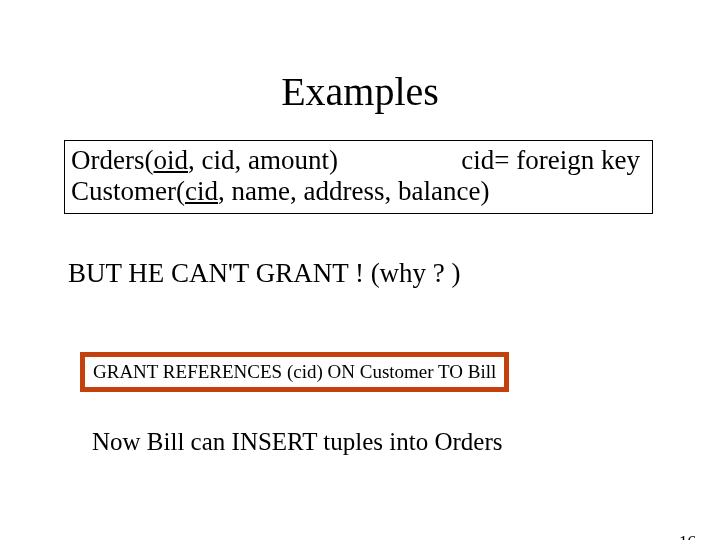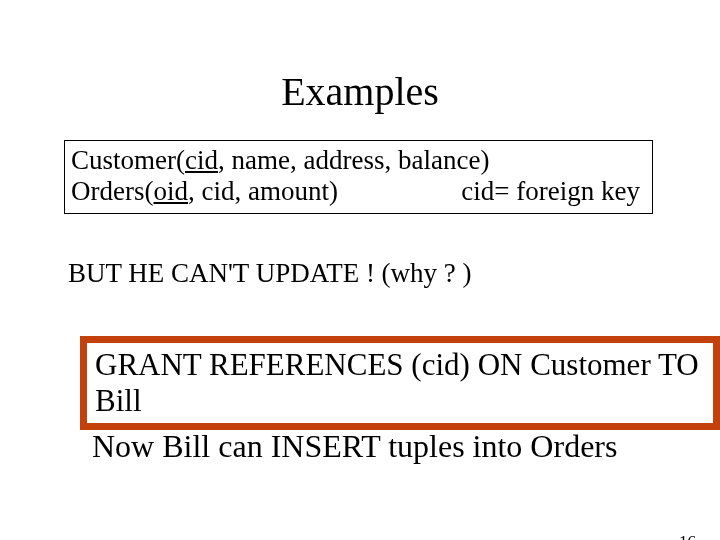--- a/index.html
+++ b/index.html
@@ -50,62 +50,62 @@
   }
   .para1 {
     position: absolute;
     top: 225px;
     left: 68px;
     font-size: 27px;
     line-height: 1.25;
   }
   .box2 {
     position: absolute;
-    top: 304px;
+    top: 320px;
     left: 80px;
-    border: 7px solid #c2410c;
+    border: 5px solid #c2410c;
     padding: 4px 8px;
-    font-size: 31px;
+    font-size: 19px;
   }
   .para2 {
     position: absolute;
     top: 396px;
     left: 92px;
-    font-size: 32px;
+    font-size: 25px;
   }
   .pagenum {
     position: absolute;
     bottom: 20px;
     right: 24px;
     font-size: 17px;
   }
 </style>
 </head>
 <body>
 
 <div class="slide">
 
   <div class="title">Examples</div>
 
   <div class="box1">
     <div class="schema-row">
       <span class="schema-left">
-        <span>Customer(</span><span class="ul">cid</span><span>, name, address, balance)</span>
-      </span>
-    </div>
-    <div class="schema-row">
-      <span class="schema-left">
         <span>Orders(</span><span class="ul">oid</span><span>, cid, amount)</span>
       </span>
       <span class="schema-right">cid= foreign key</span>
     </div>
+    <div class="schema-row">
+      <span class="schema-left">
+        <span>Customer(</span><span class="ul">cid</span><span>, name, address, balance)</span>
+      </span>
+    </div>
   </div>
 
   <div class="para1">
-    <div>BUT HE CAN'T UPDATE ! (why ? )</div>
+    <div>BUT HE CAN'T GRANT ! (why ? )</div>
   </div>
 
   <div class="box2">
     <span>GRANT REFERENCES (cid)  ON Customer TO Bill</span>
   </div>
 
   <div class="para2">Now Bill can INSERT tuples into Orders</div>
 
   <div class="pagenum">16</div>
 

